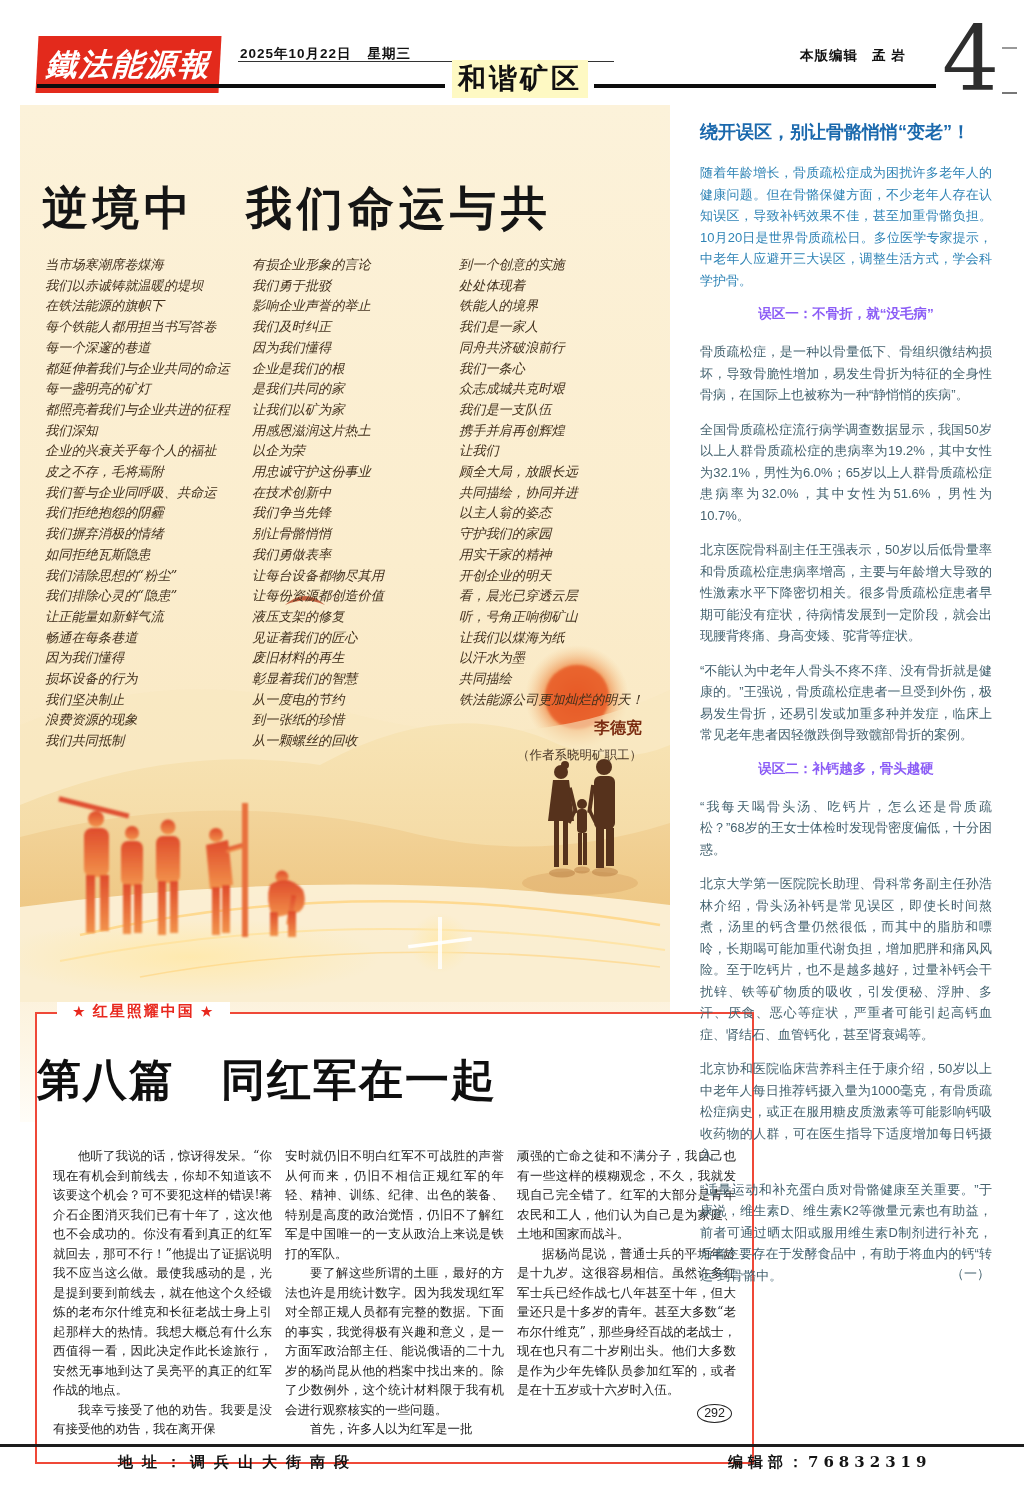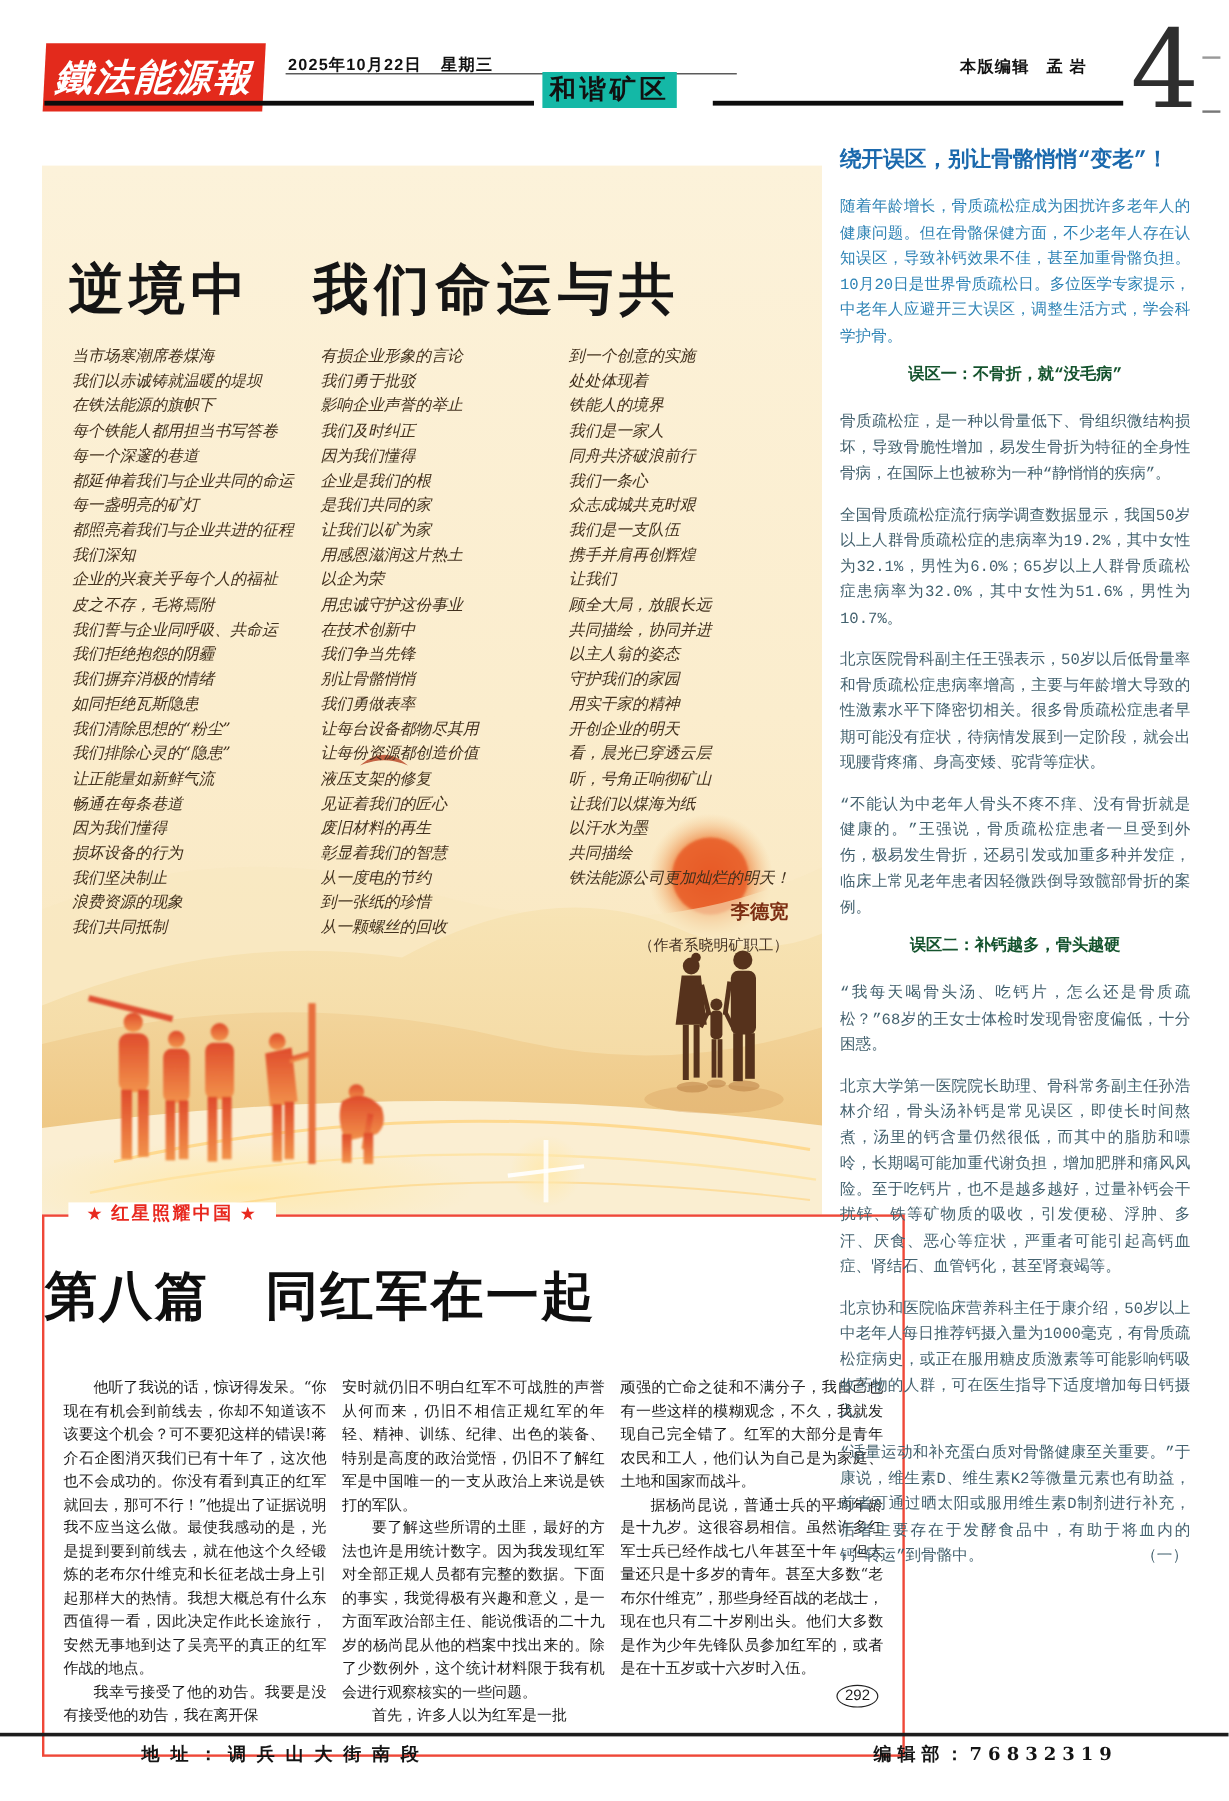--- a/index.html
+++ b/index.html
@@ -9,33 +9,33 @@
   
   .masthead{position:absolute;left:37px;top:36px;width:183px;height:57px;background:#e32a1c;
             color:#fff;display:flex;align-items:center;justify-content:center;
             font-family:"DejaVu Serif",serif;font-weight:bold;font-style:italic;
             font-size:31px;letter-spacing:2px;transform:skewX(-3deg);}
   .hdr-date{position:absolute;left:240px;top:45px;font-size:13.5px;font-weight:bold;letter-spacing:1px;}
   .hdr-date .wd{margin-left:16px;}
   .rule-thin{position:absolute;left:238px;top:61px;width:376px;height:1px;background:#333;}
   .hdr-editor{position:absolute;left:800px;top:47px;font-size:13.5px;font-weight:bold;letter-spacing:1px;}
   .hdr-editor .nm{margin-left:14px;}
-  .section-title{position:absolute;left:452px;top:60px;font-size:22px;font-weight:bold;
-                 letter-spacing:3px;background:#14b8a6;padding:0 6px;z-index:2;}
+  .section-title{position:absolute;left:452px;top:60px;font-size:28px;font-weight:bold;
+                 letter-spacing:3px;background:#fef9c3;padding:0 6px;z-index:2;}
   .rule-thick{position:absolute;top:84px;height:4px;background:#0d0d0d;}
   .rule-thick.l{left:37px;width:408px;}
   .rule-thick.r{left:594px;width:342px;}
   .page-num{position:absolute;left:942px;top:14px;font-size:90px;line-height:1;
             font-family:"DejaVu Serif",serif;color:#2e2e2e;}
   .num-dash{position:absolute;background:#999;height:2px;width:15px;left:1002px;}
   .num-dash.t{top:47px;} .num-dash.b{top:92px;background:#777;}
 
   
-  .poem{position:absolute;left:35px;top:105px;width:650px;height:1017px;
-        background:linear-gradient(180deg,#fcf2da 0%,#fbedcd 45%,#f9e7c0 72%,#fdf5e4 92%,#fffdf8 100%);margin-top:33px;}
+  .poem{position:absolute;left:20px;top:105px;width:650px;height:1017px;
+        background:linear-gradient(180deg,#fcf2da 0%,#fbedcd 45%,#f9e7c0 72%,#fdf5e4 92%,#fffdf8 100%);}
   .poem svg.illu{position:absolute;left:0;top:0;width:650px;height:897px;}
   .poem-title{position:absolute;left:22px;top:42px;width:616px;font-size:46px;font-weight:bold;
               letter-spacing:5px;white-space:nowrap;color:#151515;z-index:2;}
   .poem-cols{position:absolute;left:25px;top:150px;right:14px;display:flex;gap:10px;z-index:2;}
   .poem-col{flex:1;font-family:"DejaVu Serif",serif;font-style:italic;
             font-size:13.2px;line-height:20.7px;color:#41301d;}
   .poem-col .line{white-space:nowrap;}
   .poem-author{margin-top:8px;text-align:right;padding-right:14px;font-style:normal;}
   .poem-author .nm{font-size:16px;font-weight:bold;color:#7c2d12;font-family:"Liberation Sans",sans-serif;}
   .poem-author .note{font-size:12.5px;color:#473526;margin-top:6px;font-family:"DejaVu Serif",serif;}
@@ -51,27 +51,27 @@
   .story-cols{display:flex;gap:13px;margin:24px 16px 0;}
   .s-col{flex:1;font-family:"DejaVu Serif",serif;font-size:12.5px;line-height:19.5px;
          text-align:justify;color:#1c1c1c;}
   .s-col .para{margin:0;}
   .s-col .para.indent{text-indent:2em;}
   .badge-row{text-align:right;margin-top:3px;padding-right:4px;}
   .page-badge{display:inline-block;border:1.5px solid #222;border-radius:50%;
               padding:0 6px;font-size:12.5px;line-height:17px;font-family:"Liberation Sans",sans-serif;}
 
   
-  .health{position:absolute;left:700px;top:120px;width:292px;font-family:Liberation Mono, monospace;}
+  .health{position:absolute;left:700px;top:120px;width:292px;}
   .health-title{font-size:18px;font-weight:bold;color:#1b69ad;white-space:nowrap;
                 letter-spacing:0;margin:0 0 18px;}
   .health-body .blk{margin:0 0 13px;font-size:13px;line-height:21.5px;text-align:justify;}
   .health-body .p{color:#44626f;}
   .health-body .p-lead{color:#2e83b5;}
-  .health-body .h{color:#14532d;font-weight:bold;text-align:center;font-size:13.5px;
+  .health-body .h{color:#8b5cf6;font-weight:bold;text-align:center;font-size:13.5px;
                   margin:7px 0 17px;line-height:20px;}
   .end-mark{text-align:right;margin-top:-34px;font-size:13px;color:#44626f;padding-right:2px;}
 
   
   .footer-rule{position:absolute;left:0;top:1444px;width:1024px;height:3px;background:#1d1d1d;}
   .footer-left{position:absolute;left:118px;top:1453px;font-size:15px;font-weight:bold;
                font-family:Liberation Sans, sans-serif;letter-spacing:9px;color:#141414;}
   .footer-right{position:absolute;left:728px;top:1453px;font-size:15px;font-weight:bold;
                 font-family:"DejaVu Serif",serif;letter-spacing:5px;color:#141414;}
 </style>

